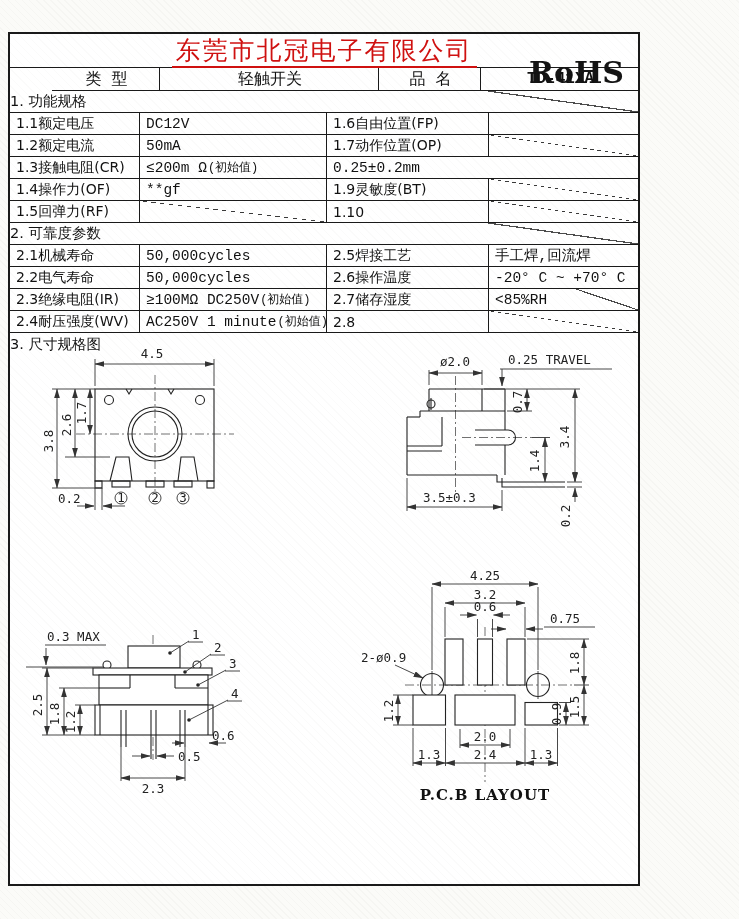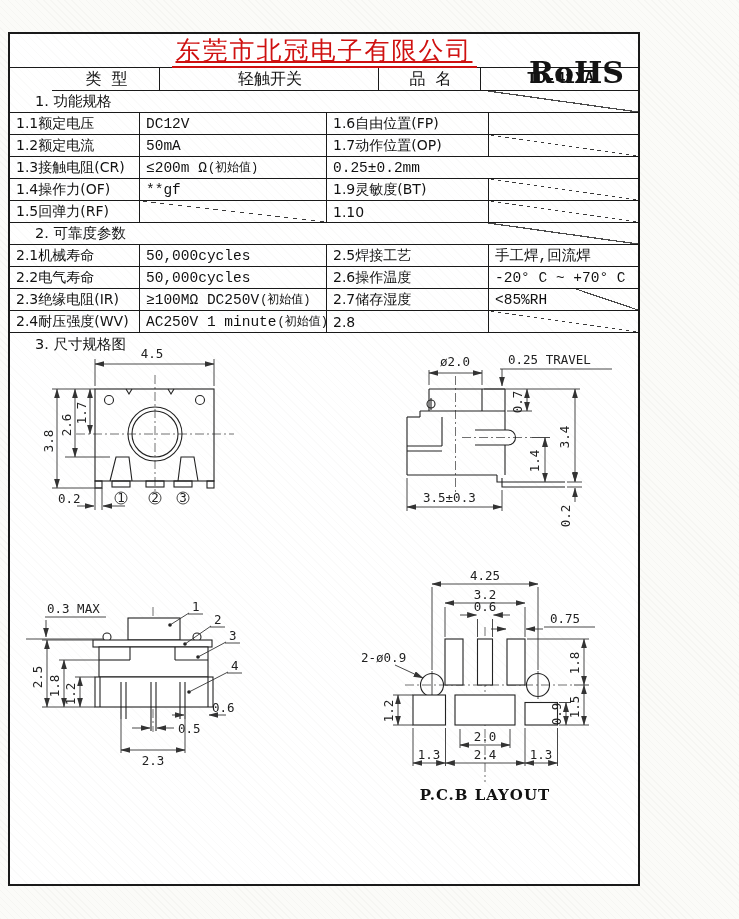--- a/index.html
+++ b/index.html
@@ -4,27 +4,27 @@
 <style>
   html,body{margin:0;padding:0;}
   .canvas{position:relative;width:739px;height:919px;background:#fbfbf8;overflow:hidden;
     background-image:repeating-linear-gradient(45deg, rgba(120,120,110,0.04) 0 1px, transparent 1px 5px);
     font-family:"DejaVu Sans","Liberation Sans",sans-serif;color:#111;}
   .page{position:absolute;left:8px;top:32px;width:632px;height:854px;background:#fff;
     border:2px solid #1a1a1a;box-sizing:border-box;
     background-image:repeating-linear-gradient(45deg, rgba(120,120,110,0.03) 0 1px, transparent 1px 6px);}
   
   .hdr{height:33px;display:flex;align-items:center;border-bottom:1.6px solid #1a1a1a;position:relative;}
-  .company{position:absolute;left:0;right:0;text-align:center;font-size:25px;letter-spacing:2px;color:#cf1110;text-decoration:underline;}
+  .company{position:absolute;left:0;right:0;text-align:center;font-size:25px;letter-spacing:2px;color:#cf1110;}
   .company span{border-bottom:2px solid #cf1110;padding:0 4px 1px 4px;background:#fff;}
   .rohs{position:absolute;right:14px;font-family:"DejaVu Serif","Liberation Serif",serif;font-size:30px;font-weight:600;color:#141414;margin-top:44px;}
   .row{display:grid;height:22px;border-bottom:1.6px solid #1a1a1a;box-sizing:border-box;}
   .row-type{grid-template-columns:108px 219px 102px 1fr;height:23px;margin-left:42px;}
   .row-spec{grid-template-columns:130px 187px 162px 1fr;}
-  .sec{height:22px;display:flex;align-items:center;padding-left:25px;font-size:14.5px;
+  .sec{height:22px;display:flex;align-items:center;padding-left:0;font-size:14.5px;
     border-bottom:1.6px solid #1a1a1a;box-sizing:border-box;position:relative;}
   .sec.nob{border-bottom:none;}
   .c{display:flex;align-items:center;border-right:1.6px solid #1a1a1a;box-sizing:border-box;
     padding:0 4px 0 6px;font-size:14px;white-space:pre;overflow:hidden;position:relative;}
   .c.last{border-right:none;text-align:right;}
   .c.ctr{justify-content:center;}
   .c.v{font-family:"Liberation Mono","DejaVu Sans Mono",monospace;font-size:14.5px;}
   .c .note{font-size:12px;margin-left:1px;}
   .tname{font-size:16px;}
   .pname{font-family:"Liberation Mono","DejaVu Sans Mono",monospace;font-size:16px;font-weight:600;}
@@ -244,21 +244,21 @@
         <line class="dim" x1="195" y1="162" x2="195" y2="148" marker-end="url(#aB)"></line>
         <text class="dt" transform="translate(190 176) rotate(-90)" text-anchor="middle">0.2</text>
 
         <line class="dim" x1="27" y1="138" x2="27" y2="171"></line>
         <line class="dim" x1="122" y1="150" x2="122" y2="171"></line>
         <line class="dim" x1="27" y1="167" x2="122" y2="167" marker-start="url(#aB)" marker-end="url(#aB)"></line>
         <text class="dt" x="43" y="162">3.5±0.3</text>
       </svg>
     </div>
 
-    <div class="drw" style="left:12px;top:548px;">
+    <div class="drw" style="left:12px;top:576px;">
       <svg width="230" height="195" viewBox="0 0 230 195">
         <defs>
             <marker id="aC" viewBox="0 0 10 6" markerWidth="11" markerHeight="7" refX="9.5" refY="3" orient="auto-start-reverse">
               <path d="M0,0 L10,3 L0,6 Z" fill="#333"></path>
             </marker>
           </defs>
         <line class="cl" x1="131" y1="25" x2="131" y2="150"></line>
 
         <text class="dt" x="25" y="31">0.3 MAX</text>
         <line class="dim" x1="23" y1="35" x2="84" y2="35"></line>

